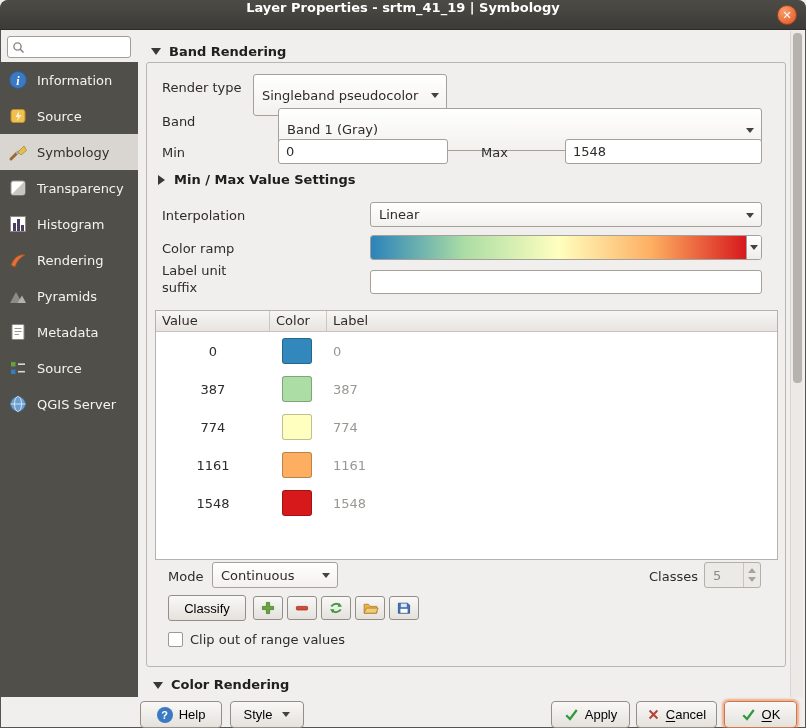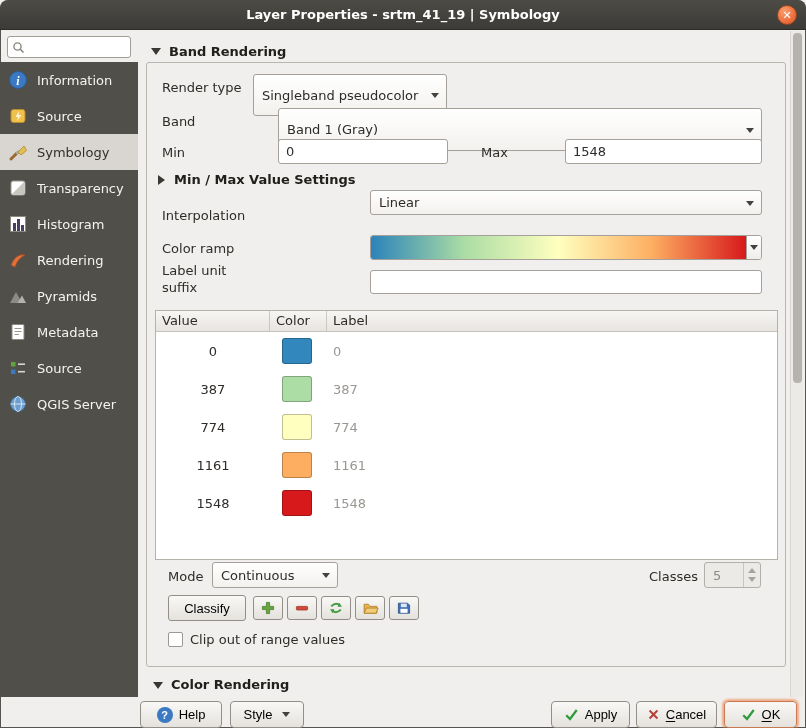--- a/index.html
+++ b/index.html
@@ -4,21 +4,21 @@
 <style>
   * { margin:0; padding:0; box-sizing:border-box; }
   html,body { width:806px; height:728px; }
   body { font-family:"DejaVu Sans","Liberation Sans",sans-serif; font-size:13px; color:#2e2b28; background:#f0efed; }
   #window { position:relative; width:806px; height:728px; background:#f0efed; overflow:hidden;
             border-radius:8px 8px 0 0; box-shadow: inset 0 0 0 1px rgba(58,56,52,.85); }
 
   
   .titlebar { position:absolute; top:0; left:0; right:0; height:30px;
               background:linear-gradient(#4d4b46,#3d3b37); border-bottom:1px solid #2d2c28;
-              border-radius:8px 8px 0 0; display:flex; align-items:center; justify-content:center; }
+              border-radius:8px 8px 0 0; display:flex; justify-content:center; }
   .titlebar .title { color:#ffffff; font-weight:bold; font-size:13px; }
   .close-btn { position:absolute; right:9px; top:5px; width:20px; height:20px; border-radius:50%;
                background:radial-gradient(circle at 35% 30%, #f89f70, #ee6f3e 60%, #d4561f);
                border:1px solid #96481e; color:#fff; font-size:11px; font-weight:bold;
                display:flex; align-items:center; justify-content:center; }
 
   
   .search-box { position:absolute; left:7px; top:36px; width:124px; height:22px; background:#fff;
                 border:1px solid #a19d96; border-radius:3px; display:flex; align-items:center; padding:0 4px; gap:4px; }
   .search-box input { border:none; outline:none; width:90px; font:inherit; background:transparent; }
@@ -212,21 +212,21 @@
 
   <span class="flabel" style="left:162px; top:145px;">Min</span>
   <input class="tinput" style="left: 278px; top: 139px; width: 170px; height: 25px;" value="0">
   <span class="flabel" style="left:481px; top:145px;">Max</span>
   <input class="tinput" style="left: 565px; top: 139px; width: 197px; height: 25px;" value="1548">
 
   <span class="tri-right" style="left:158px; top:175px;"></span>
   <span class="section-title" style="left:174px; top:172px;">Min / Max Value Settings</span>
 
   <span class="flabel" style="left:162px; top:208px;">Interpolation</span>
-  <div class="combo" style="left:370px; top:190px; width:392px; height:25px;">
+  <div class="combo" style="left:370px; top:202px; width:392px; height:25px;">
     <span>Linear</span>
     <span class="caret"></span>
   </div>
 
   <span class="flabel" style="left:162px; top:241px;">Color ramp</span>
   <div class="ramp">
     <div class="ramp-grad" style="background: linear-gradient(to right, rgb(43, 131, 186), rgb(171, 221, 164), rgb(255, 255, 191), rgb(253, 174, 97), rgb(215, 25, 28));"></div>
     <div class="ramp-caret">
         <i></i>
       </div>

